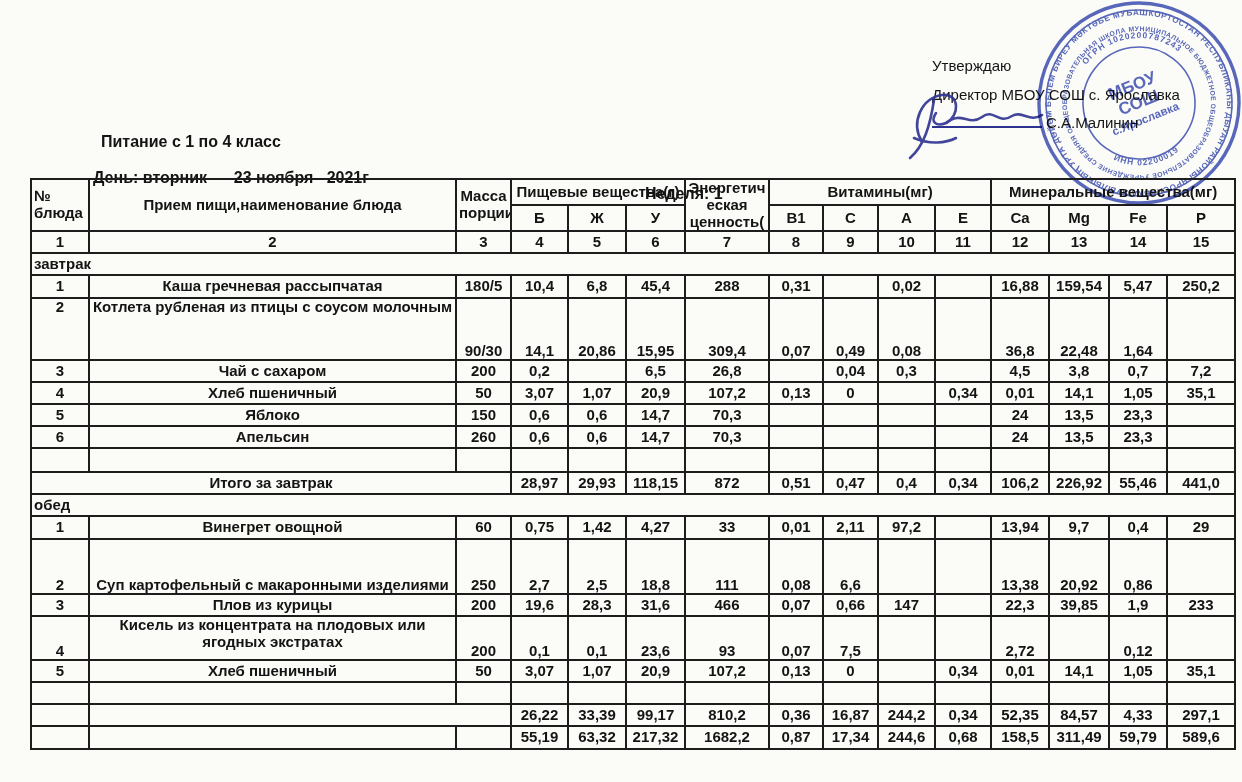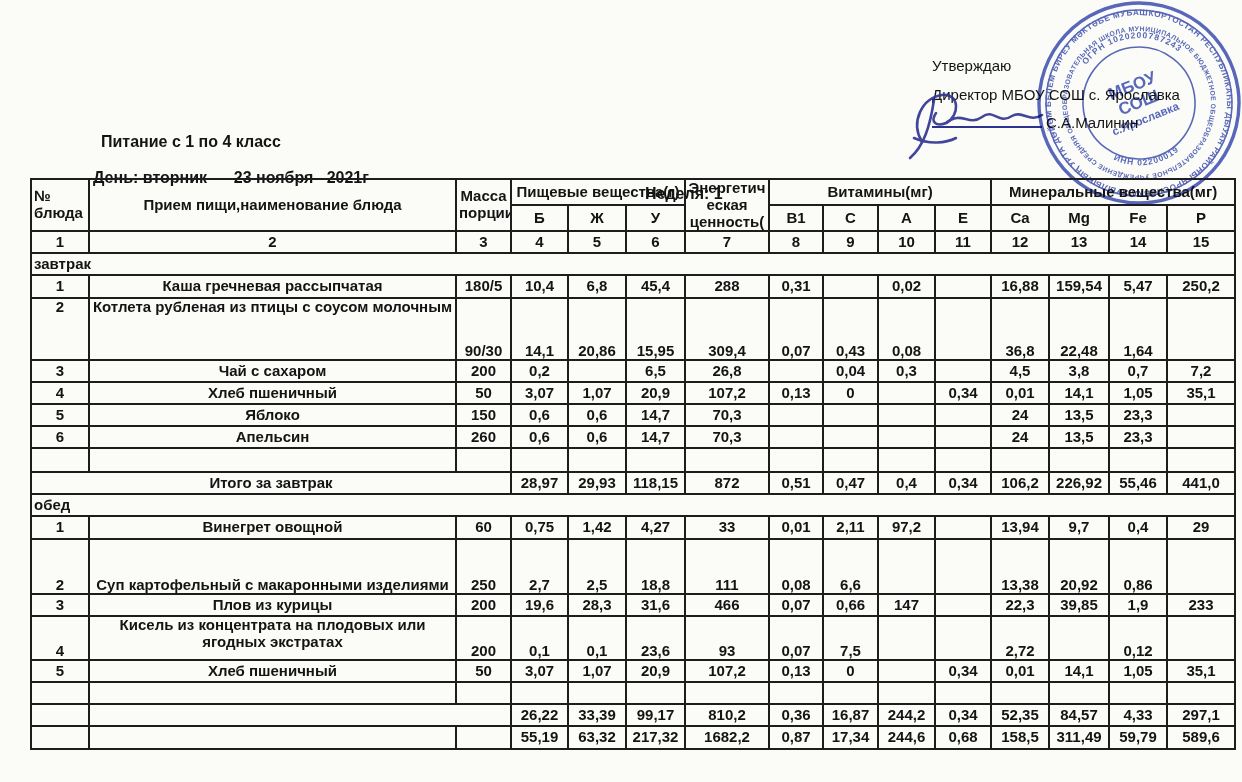--- a/index.html
+++ b/index.html
@@ -180,21 +180,21 @@
       </tr>
       <tr style="height: 62px;">
         <td class="c vtop">2</td>
         <td class="name vtop">Котлета рубленая из птицы с соусом молочным</td>
         <td class="c vb">90/30</td>
         <td class="c vb">14,1</td>
         <td class="c vb">20,86</td>
         <td class="c vb">15,95</td>
         <td class="c vb">309,4</td>
         <td class="c vb">0,07</td>
-        <td class="c vb">0,43</td>
+        <td class="c vb">0,49</td>
         <td class="c vb">0,08</td>
         <td class="c vb"></td>
         <td class="c vb">36,8</td>
         <td class="c vb">22,48</td>
         <td class="c vb">1,64</td>
         <td class="c vb"></td>
       </tr>
       <tr>
         <td class="c">3</td>
         <td class="name">Чай с  сахаром</td>

